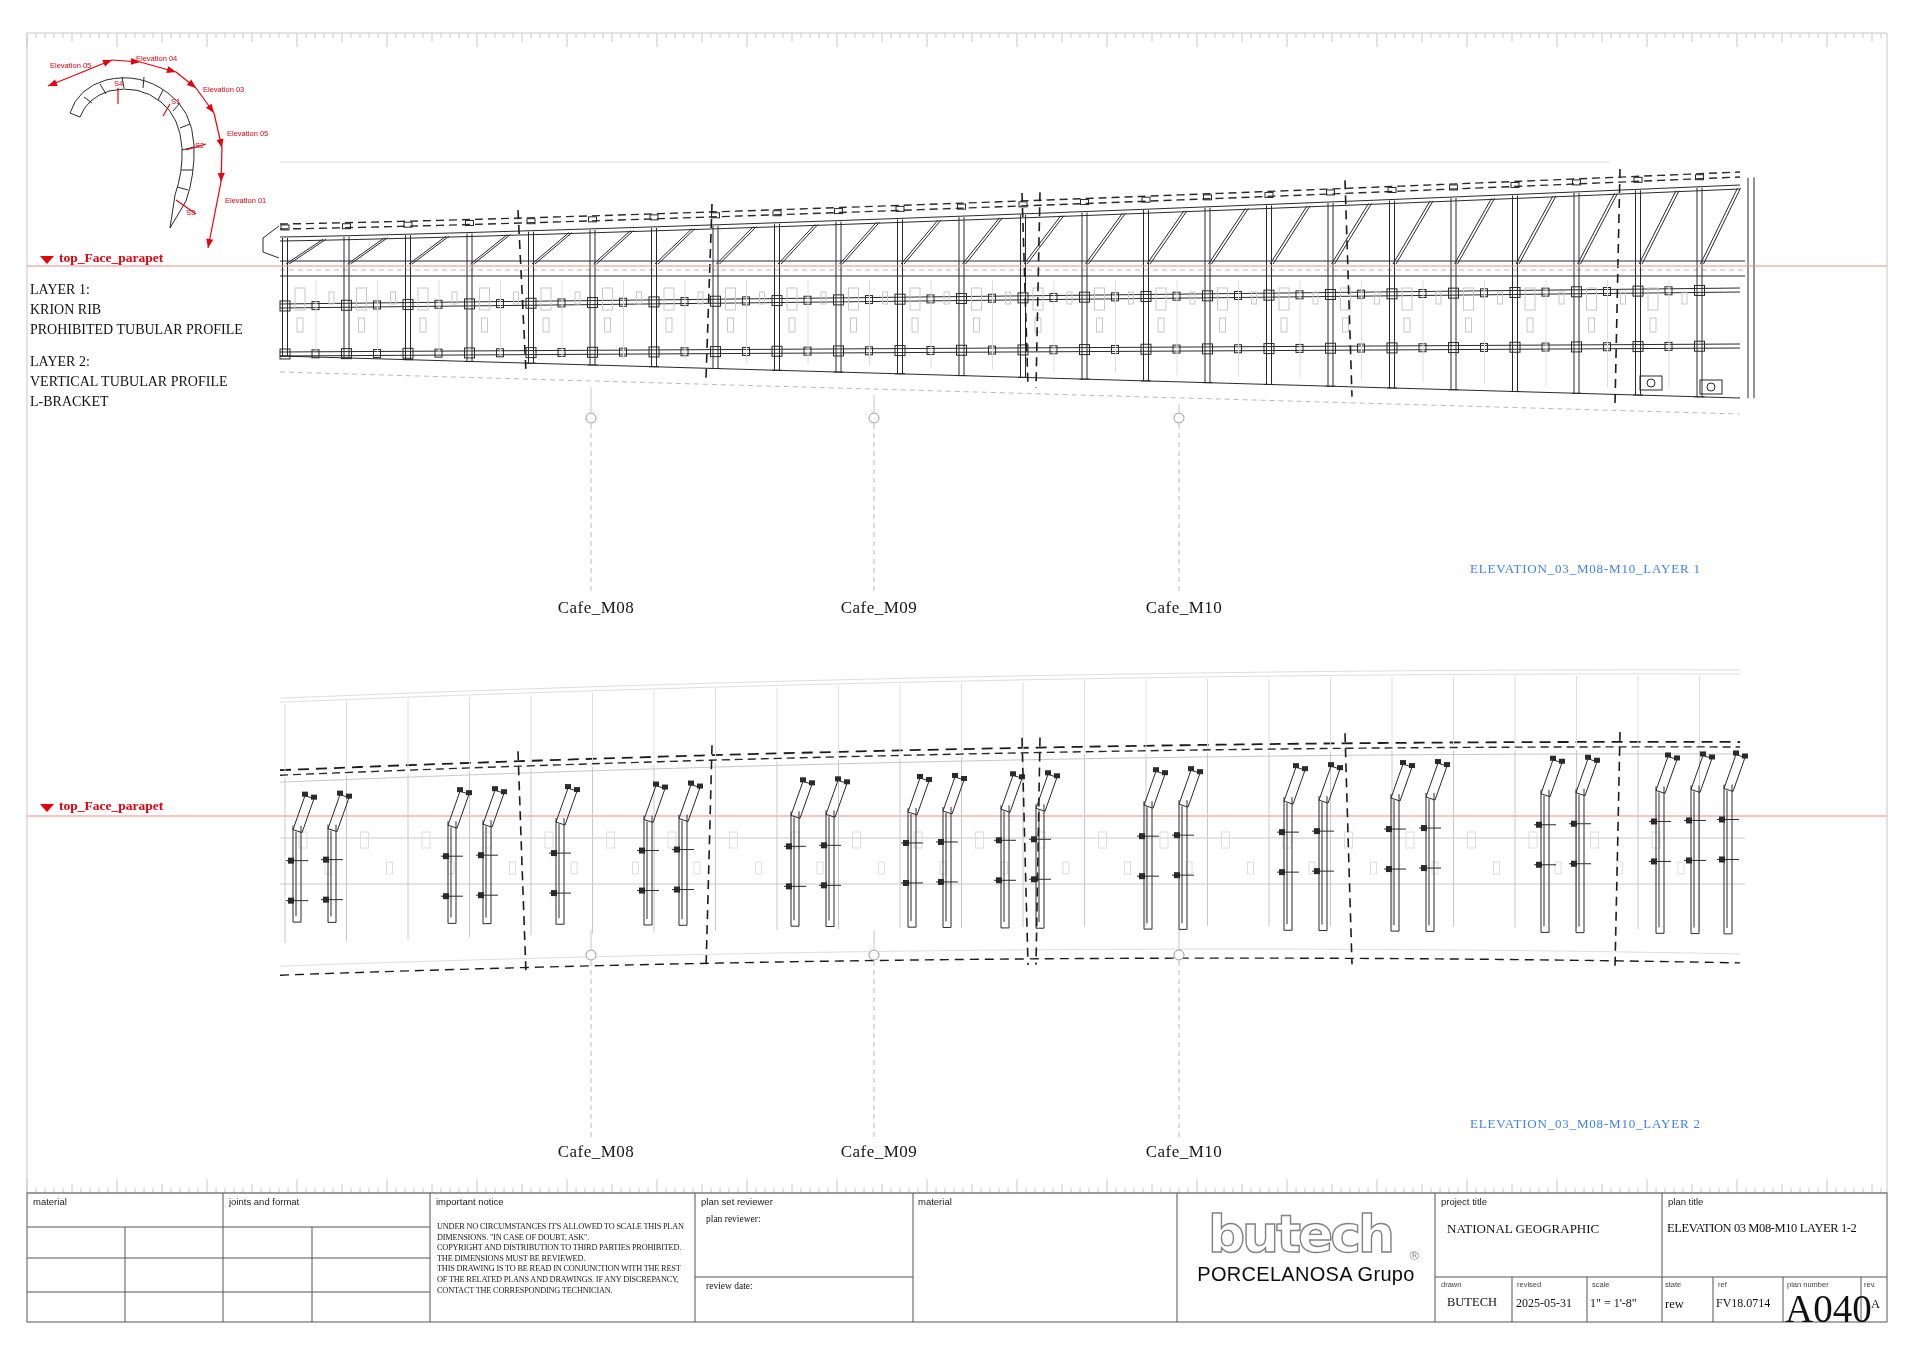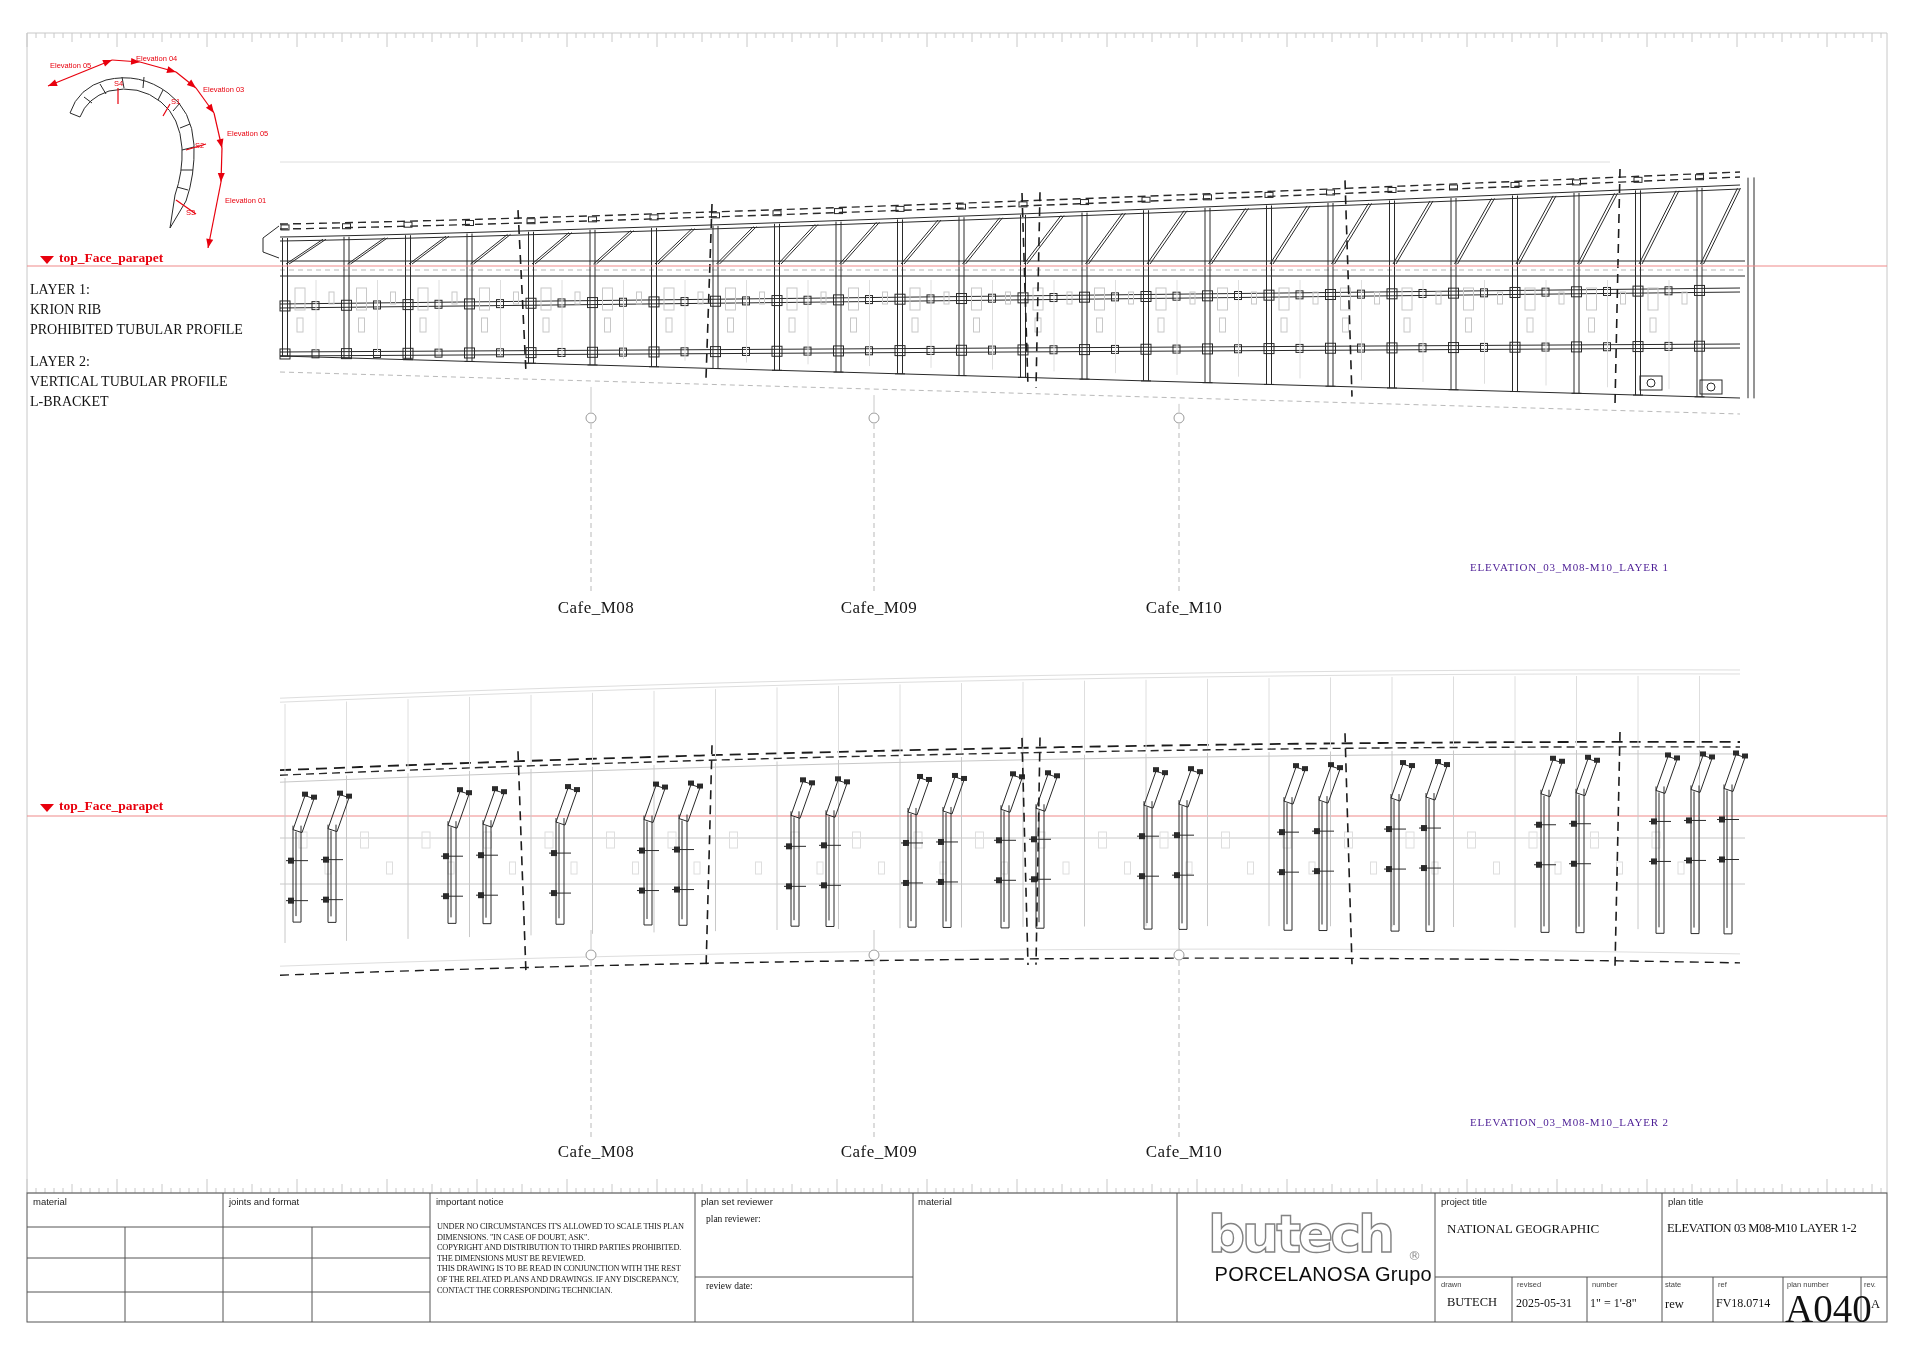--- a/index.html
+++ b/index.html
@@ -7,28 +7,28 @@
     font-family:"DejaVu Sans Mono",monospace;}
   .abs{position:absolute}
   svg#lw{position:absolute;left:0;top:0}
   .cad{font-family:Liberation Serif, serif;color:#161616}
   .note-block div{font-size:14px;line-height:20px;color:#111;white-space:nowrap}
   .parapet{display:flex;align-items:flex-end;gap:5px;color:#e8000d;
     font-size:13.5px;font-weight:bold;white-space:nowrap}
   .tri-down{width:0;height:0;border-left:7px solid transparent;border-right:7px solid transparent;
     border-top:8px solid #e8000d;margin-bottom:2px}
   .cafe{font-size:17px;letter-spacing:.5px;transform:translateX(-50%);white-space:nowrap;color:#161616}
-  .etitle{font-size:11px;letter-spacing:.8px;white-space:nowrap;color:#4c1d95}
+  .etitle{font-size:13px;letter-spacing:.8px;white-space:nowrap;color:#3b82f6}
   .keylabel{position:absolute;font-family:"Liberation Sans",sans-serif;font-weight:normal;
     font-size:7.5px;color:#e8000d;white-space:nowrap}
   .tb-h{position:absolute;font-family:"Liberation Sans",sans-serif;font-size:9.5px;color:#222;white-space:nowrap}
   .tb-h2{position:absolute;font-family:"Liberation Sans",sans-serif;font-size:7.5px;color:#444;white-space:nowrap}
   .tb-val{position:absolute;color:#111;white-space:nowrap}
   .notice div{font-size:8.3px;line-height:10.6px;letter-spacing:-.2px;color:#222;white-space:nowrap}
-  .logo-sub{position:absolute;left:1180px;top:1263px;width:252px;text-align:right;
+  .logo-sub{position:absolute;left:1180px;top:1263px;width:252px;text-align:center;
     font-family:"Liberation Sans",sans-serif;font-size:20px;letter-spacing:.3px;color:#0d0d0d;white-space:nowrap}
 </style>
 </head>
 <body>
 
 <svg id="lw" width="1920" height="1356" viewBox="0 0 1920 1356">
     <line x1="27" y1="33" x2="1887" y2="33" stroke="#c8c8c8" stroke-width="1" fill="none"></line>
     <line x1="27" y1="33" x2="27" y2="47" stroke="#c8c8c8" stroke-width="1" fill="none"></line>
     <line x1="36" y1="33" x2="36" y2="38" stroke="#c8c8c8" stroke-width="1" fill="none"></line>
     <line x1="45" y1="33" x2="45" y2="38" stroke="#c8c8c8" stroke-width="1" fill="none"></line>
@@ -1321,21 +1321,21 @@
 
   <span class="tb-h" style="left:1441px;top:1196px">project title</span>
   <span class="tb-val cad" style="left:1447px;top:1221px;font-size:13px">NATIONAL GEOGRAPHIC</span>
   <span class="tb-h" style="left:1668px;top:1196px">plan title</span>
   <span class="tb-val cad" style="left:1667px;top:1221px;font-size:12.5px;letter-spacing:-.4px">ELEVATION 03 M08-M10 LAYER 1-2</span>
 
   <span class="tb-h2" style="left:1441px;top:1280px">drawn</span>
   <span class="tb-val cad" style="left:1447px;top:1295px;font-size:12.5px">BUTECH</span>
   <span class="tb-h2" style="left:1517px;top:1280px">revised</span>
   <span class="tb-val cad" style="left:1516px;top:1296px;font-size:12px">2025-05-31</span>
-  <span class="tb-h2" style="left:1592px;top:1280px">number</span>
+  <span class="tb-h2" style="left:1592px;top:1280px">scale</span>
   <span class="tb-val cad" style="left:1590px;top:1296px;font-size:12px">1" = 1'-8"</span>
   <span class="tb-h2" style="left:1665px;top:1280px">state</span>
   <span class="tb-val cad" style="left:1665px;top:1297px;font-size:12.5px">rew</span>
   <span class="tb-h2" style="left:1718px;top:1280px">ref</span>
   <span class="tb-val cad" style="left:1716px;top:1296px;font-size:12px">FV18.0714</span>
   <span class="tb-h2" style="left:1787px;top:1280px">plan number</span>
   <span class="tb-val cad" style="left:1785px;top:1286px;font-size:39px">A040</span>
   <span class="tb-h2" style="left:1864px;top:1280px">rev.</span>
   <span class="tb-val cad" style="left:1871px;top:1297px;font-size:12.5px">A</span>
 </div>

